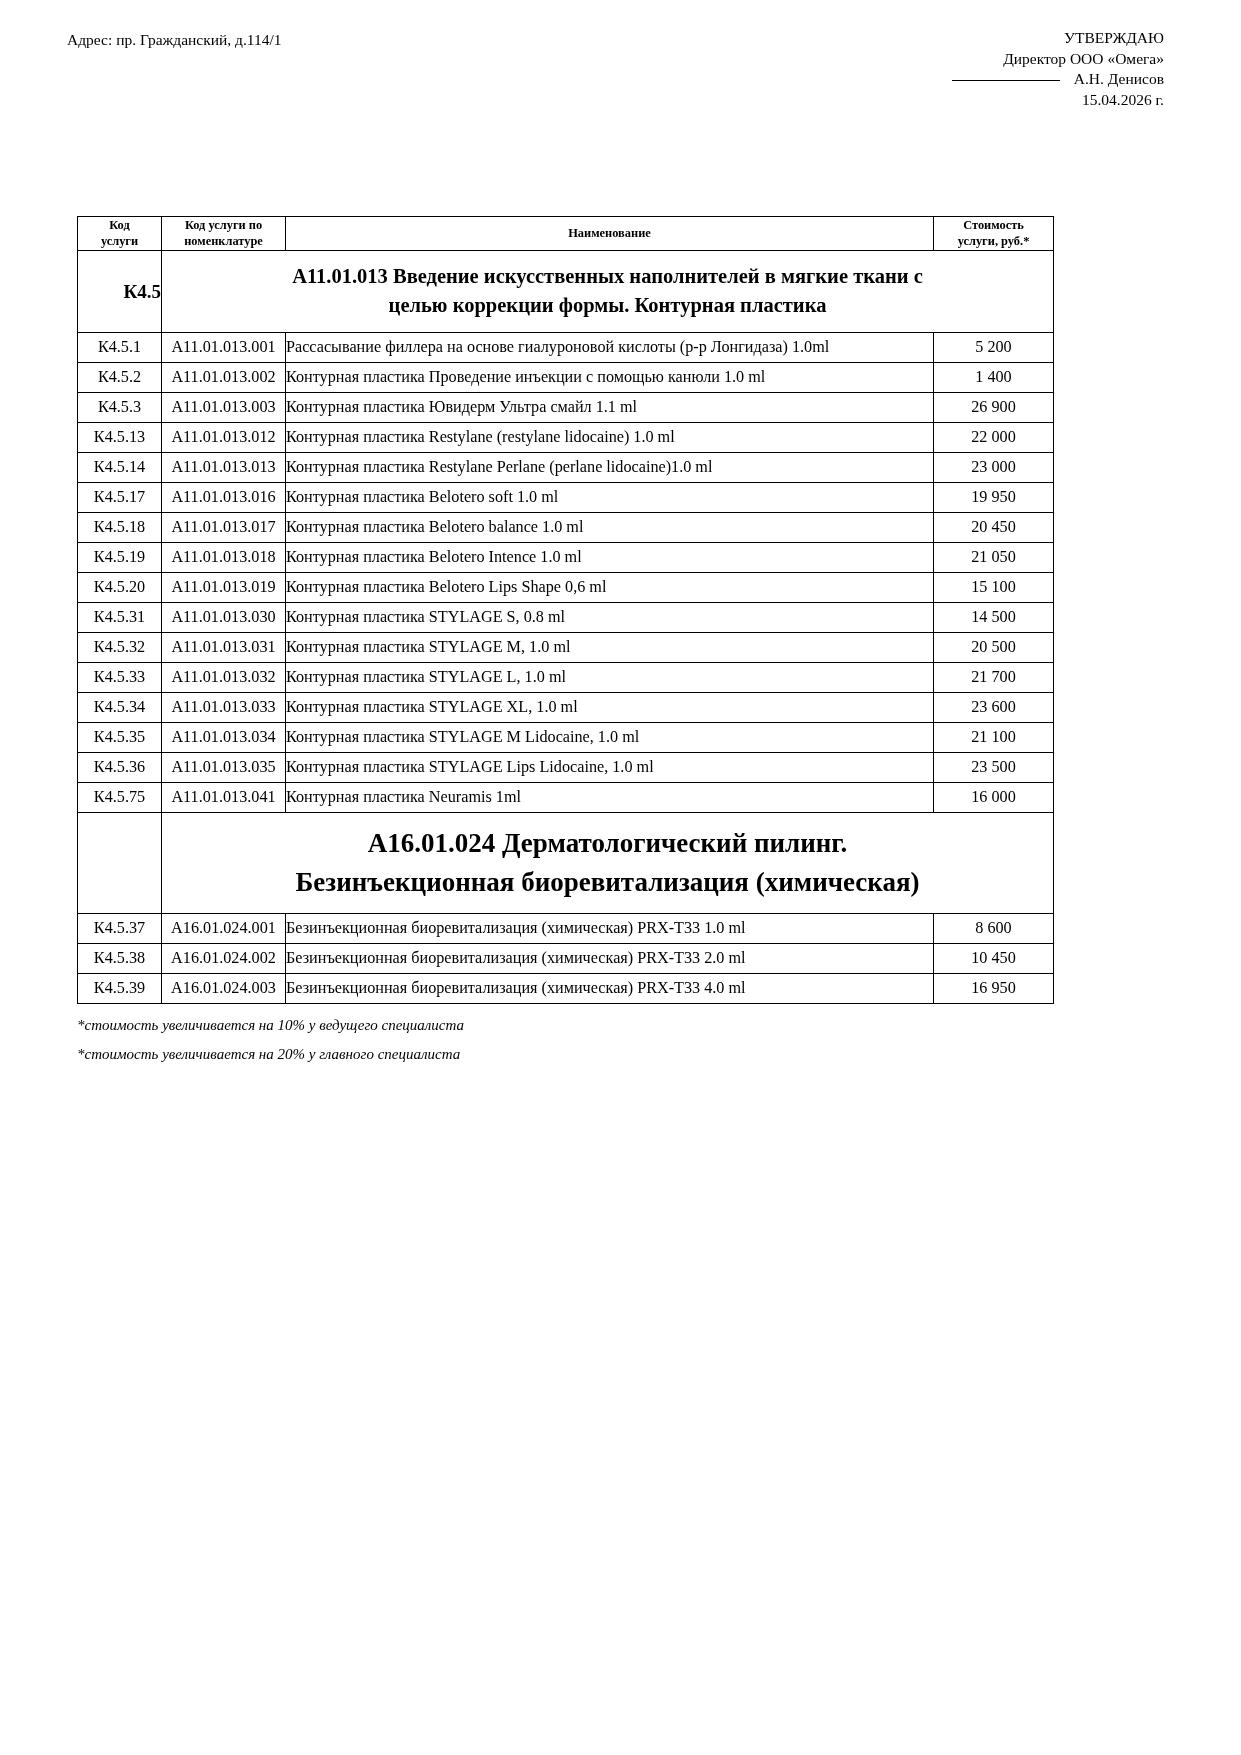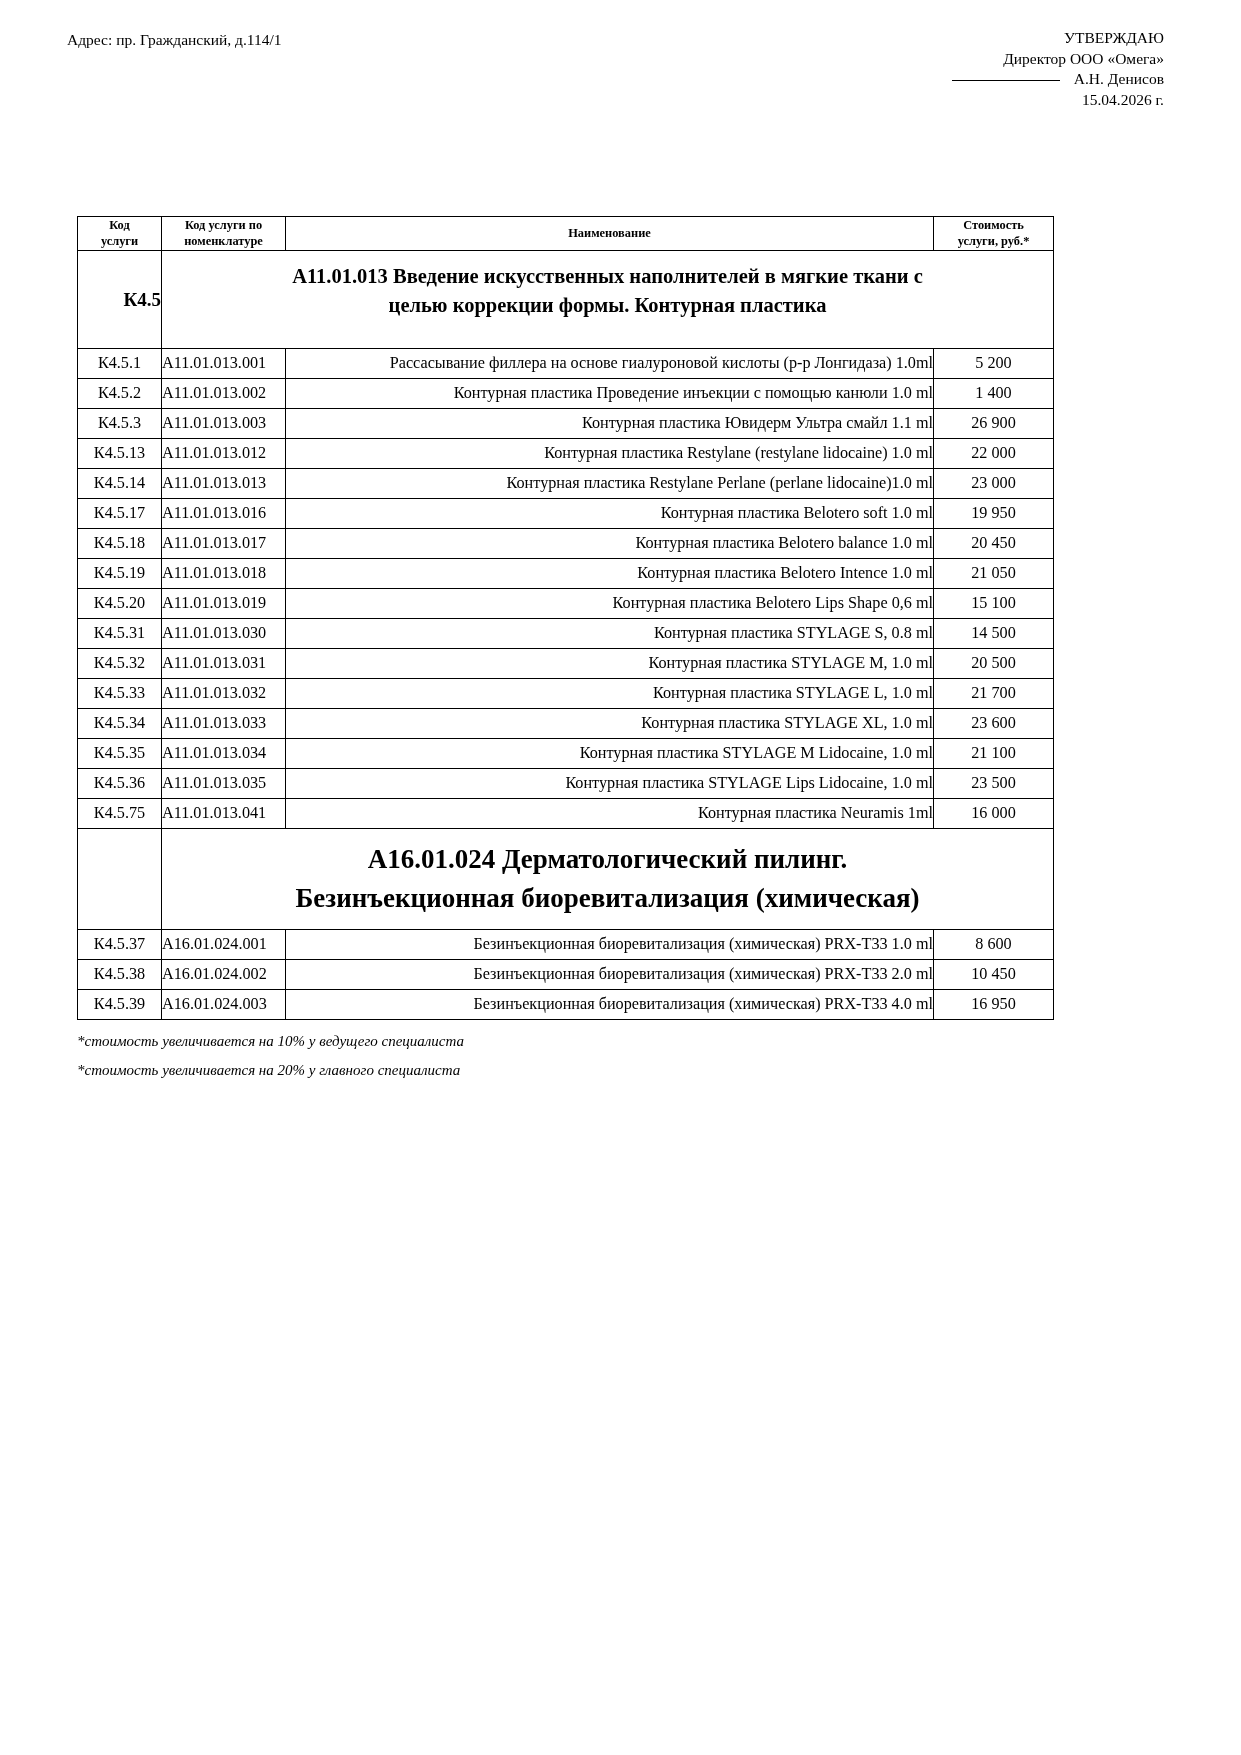--- a/index.html
+++ b/index.html
@@ -95,21 +95,21 @@
     text-align: right;
     font-weight: bold;
     font-size: 19px;
     vertical-align: middle;
   }
   tr.section-row td.sec-title {
     text-align: center;
     font-weight: bold;
     font-size: 20.5px;
     line-height: 1.42;
-    padding: 11px 26px 28px 26px;
+    padding: 11px 26px 12px 26px;
   }
   tr.section-row td.sec-blank {
     border-left: 1px solid #000;
   }
   tr.section-row td.sec-title-3 {
     text-align: center;
     font-weight: bold;
     font-size: 27px;
     line-height: 1.42;
     padding: 11px 26px 12px 26px;
@@ -118,24 +118,25 @@
   
   tr.data-row td {
     height: 29px;
     font-size: 16.2px;
   }
   td.cell-code {
     text-align: center;
     font-size: 15.1px;
   }
   td.cell-nomen {
+    text-align: center;
     font-size: 15.1px;
   }
   td.cell-name {
-    text-align: right;
+    text-align: left;
     padding-left: 6px;
     font-size: 16.3px;
     white-space: nowrap;
   }
   td.cell-price {
     text-align: center;
     font-size: 17px;
   }
 
   

